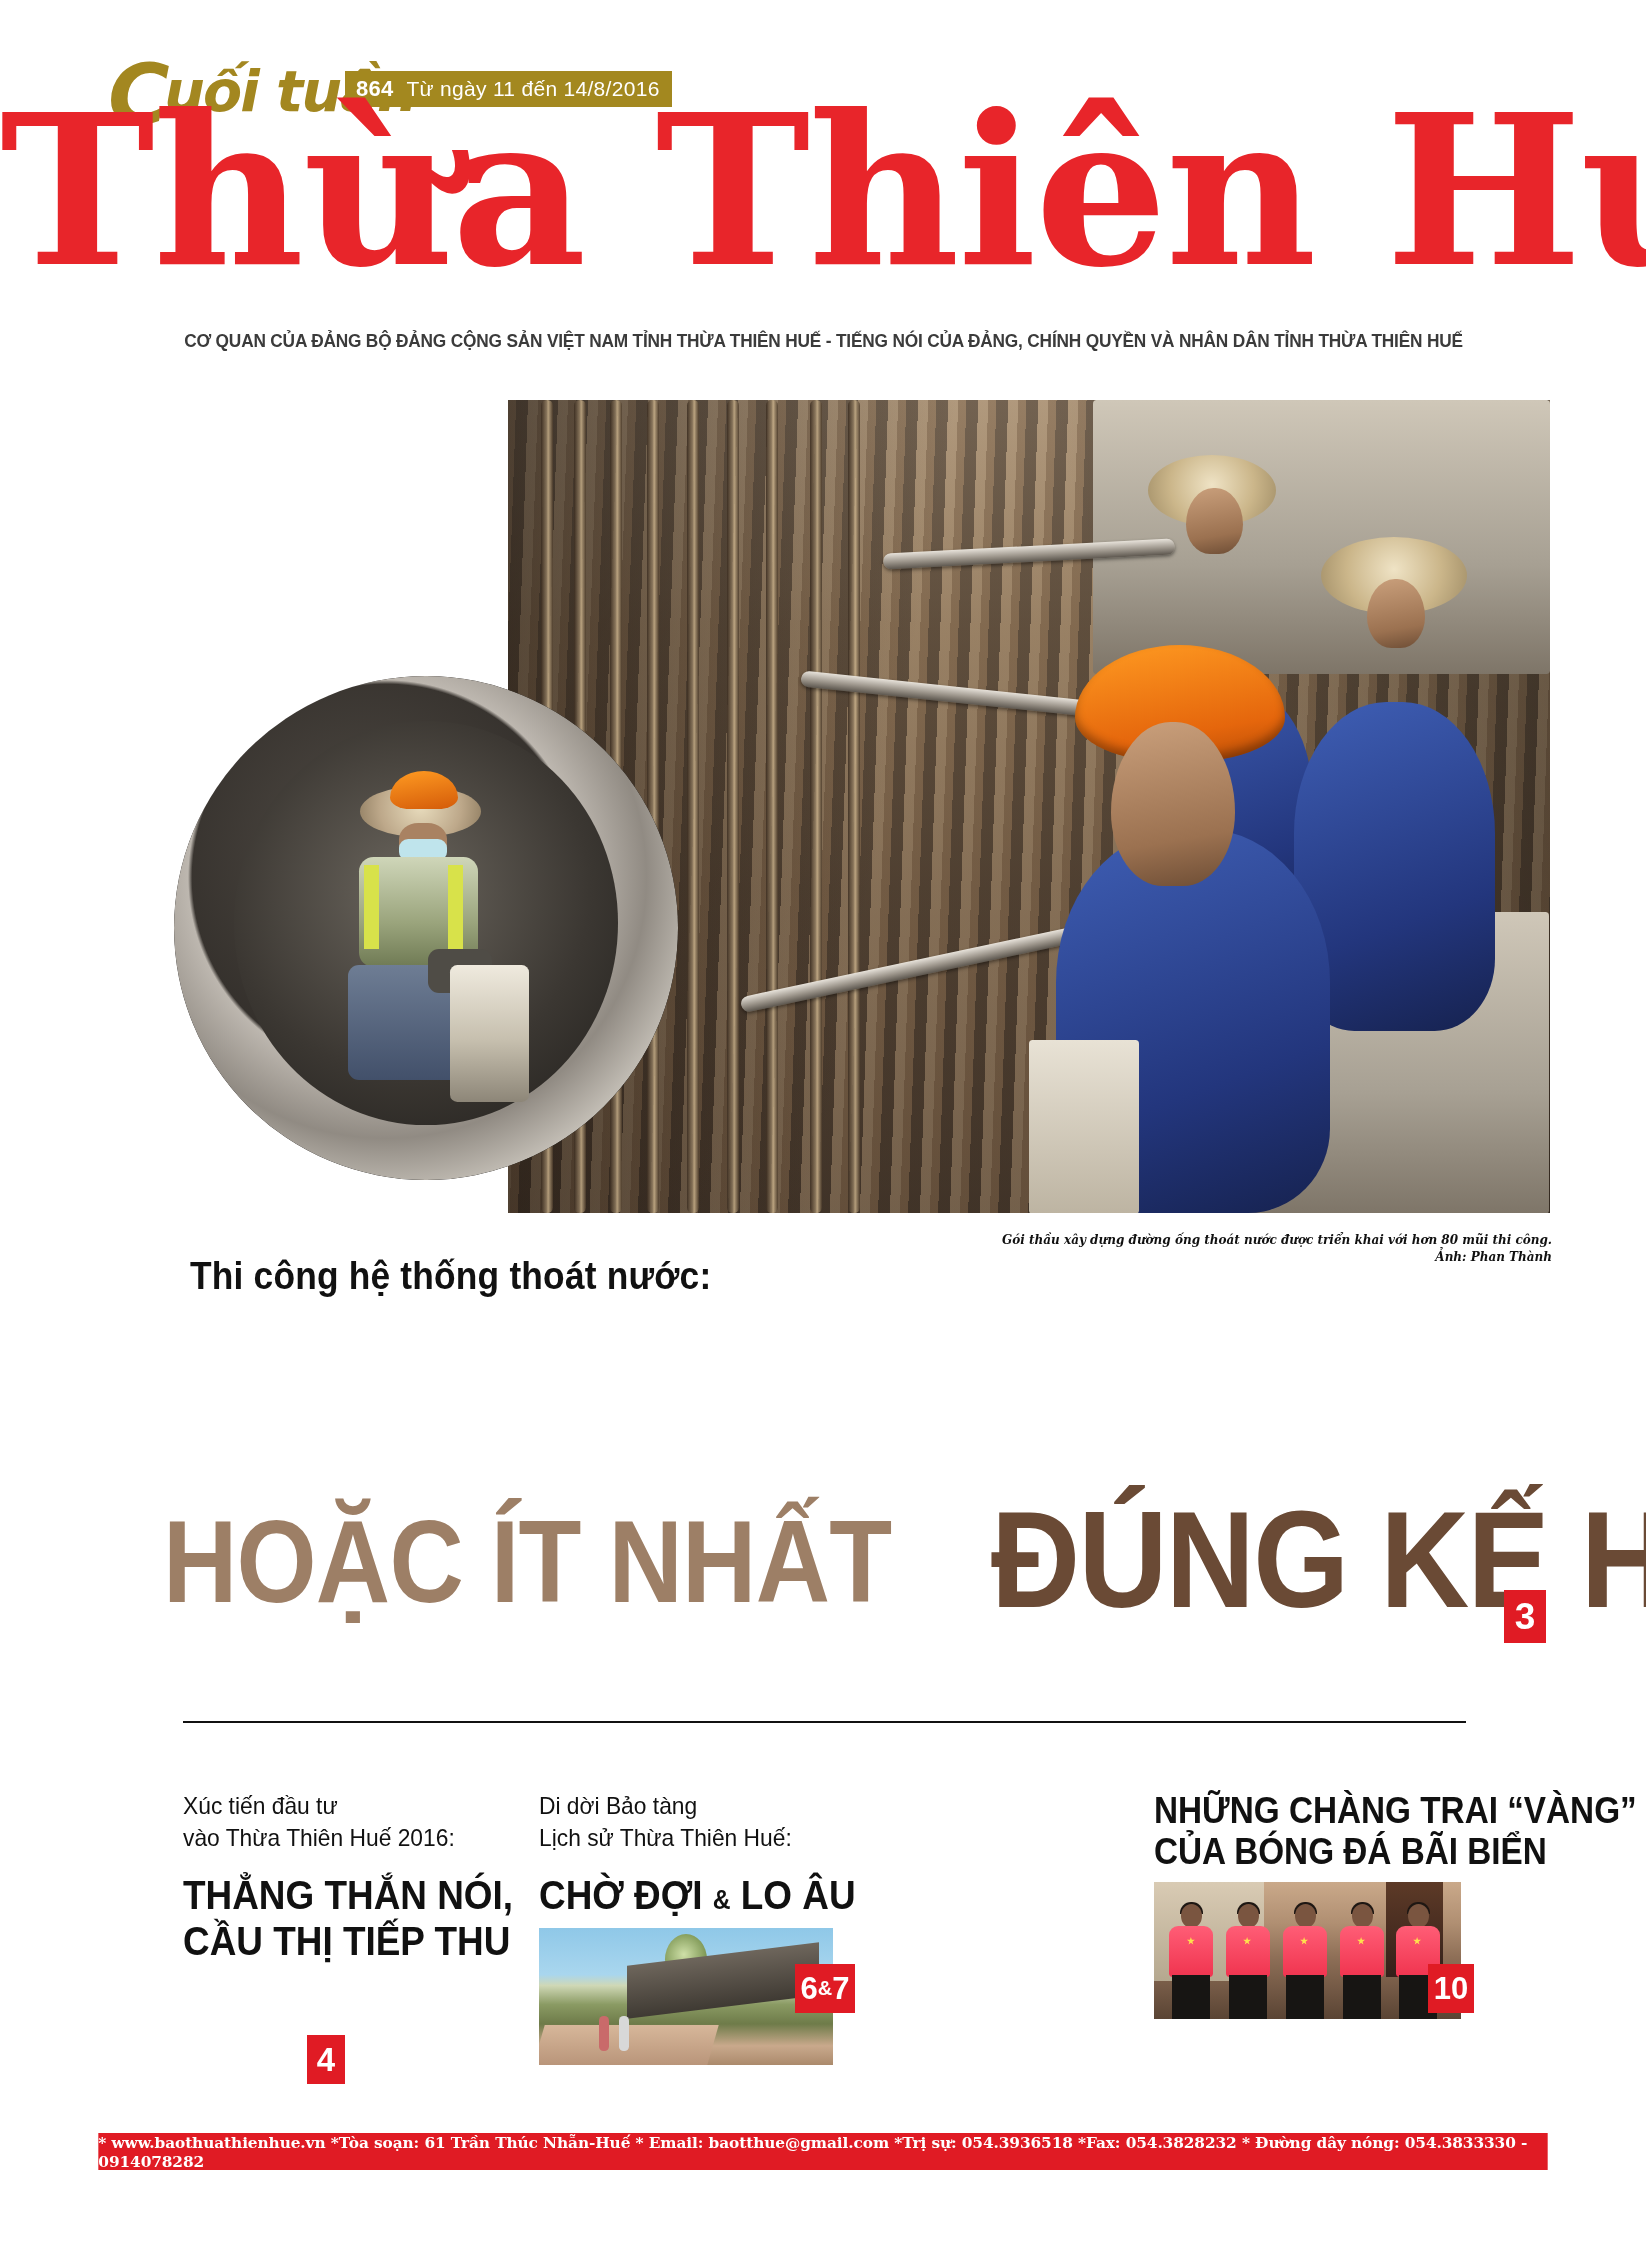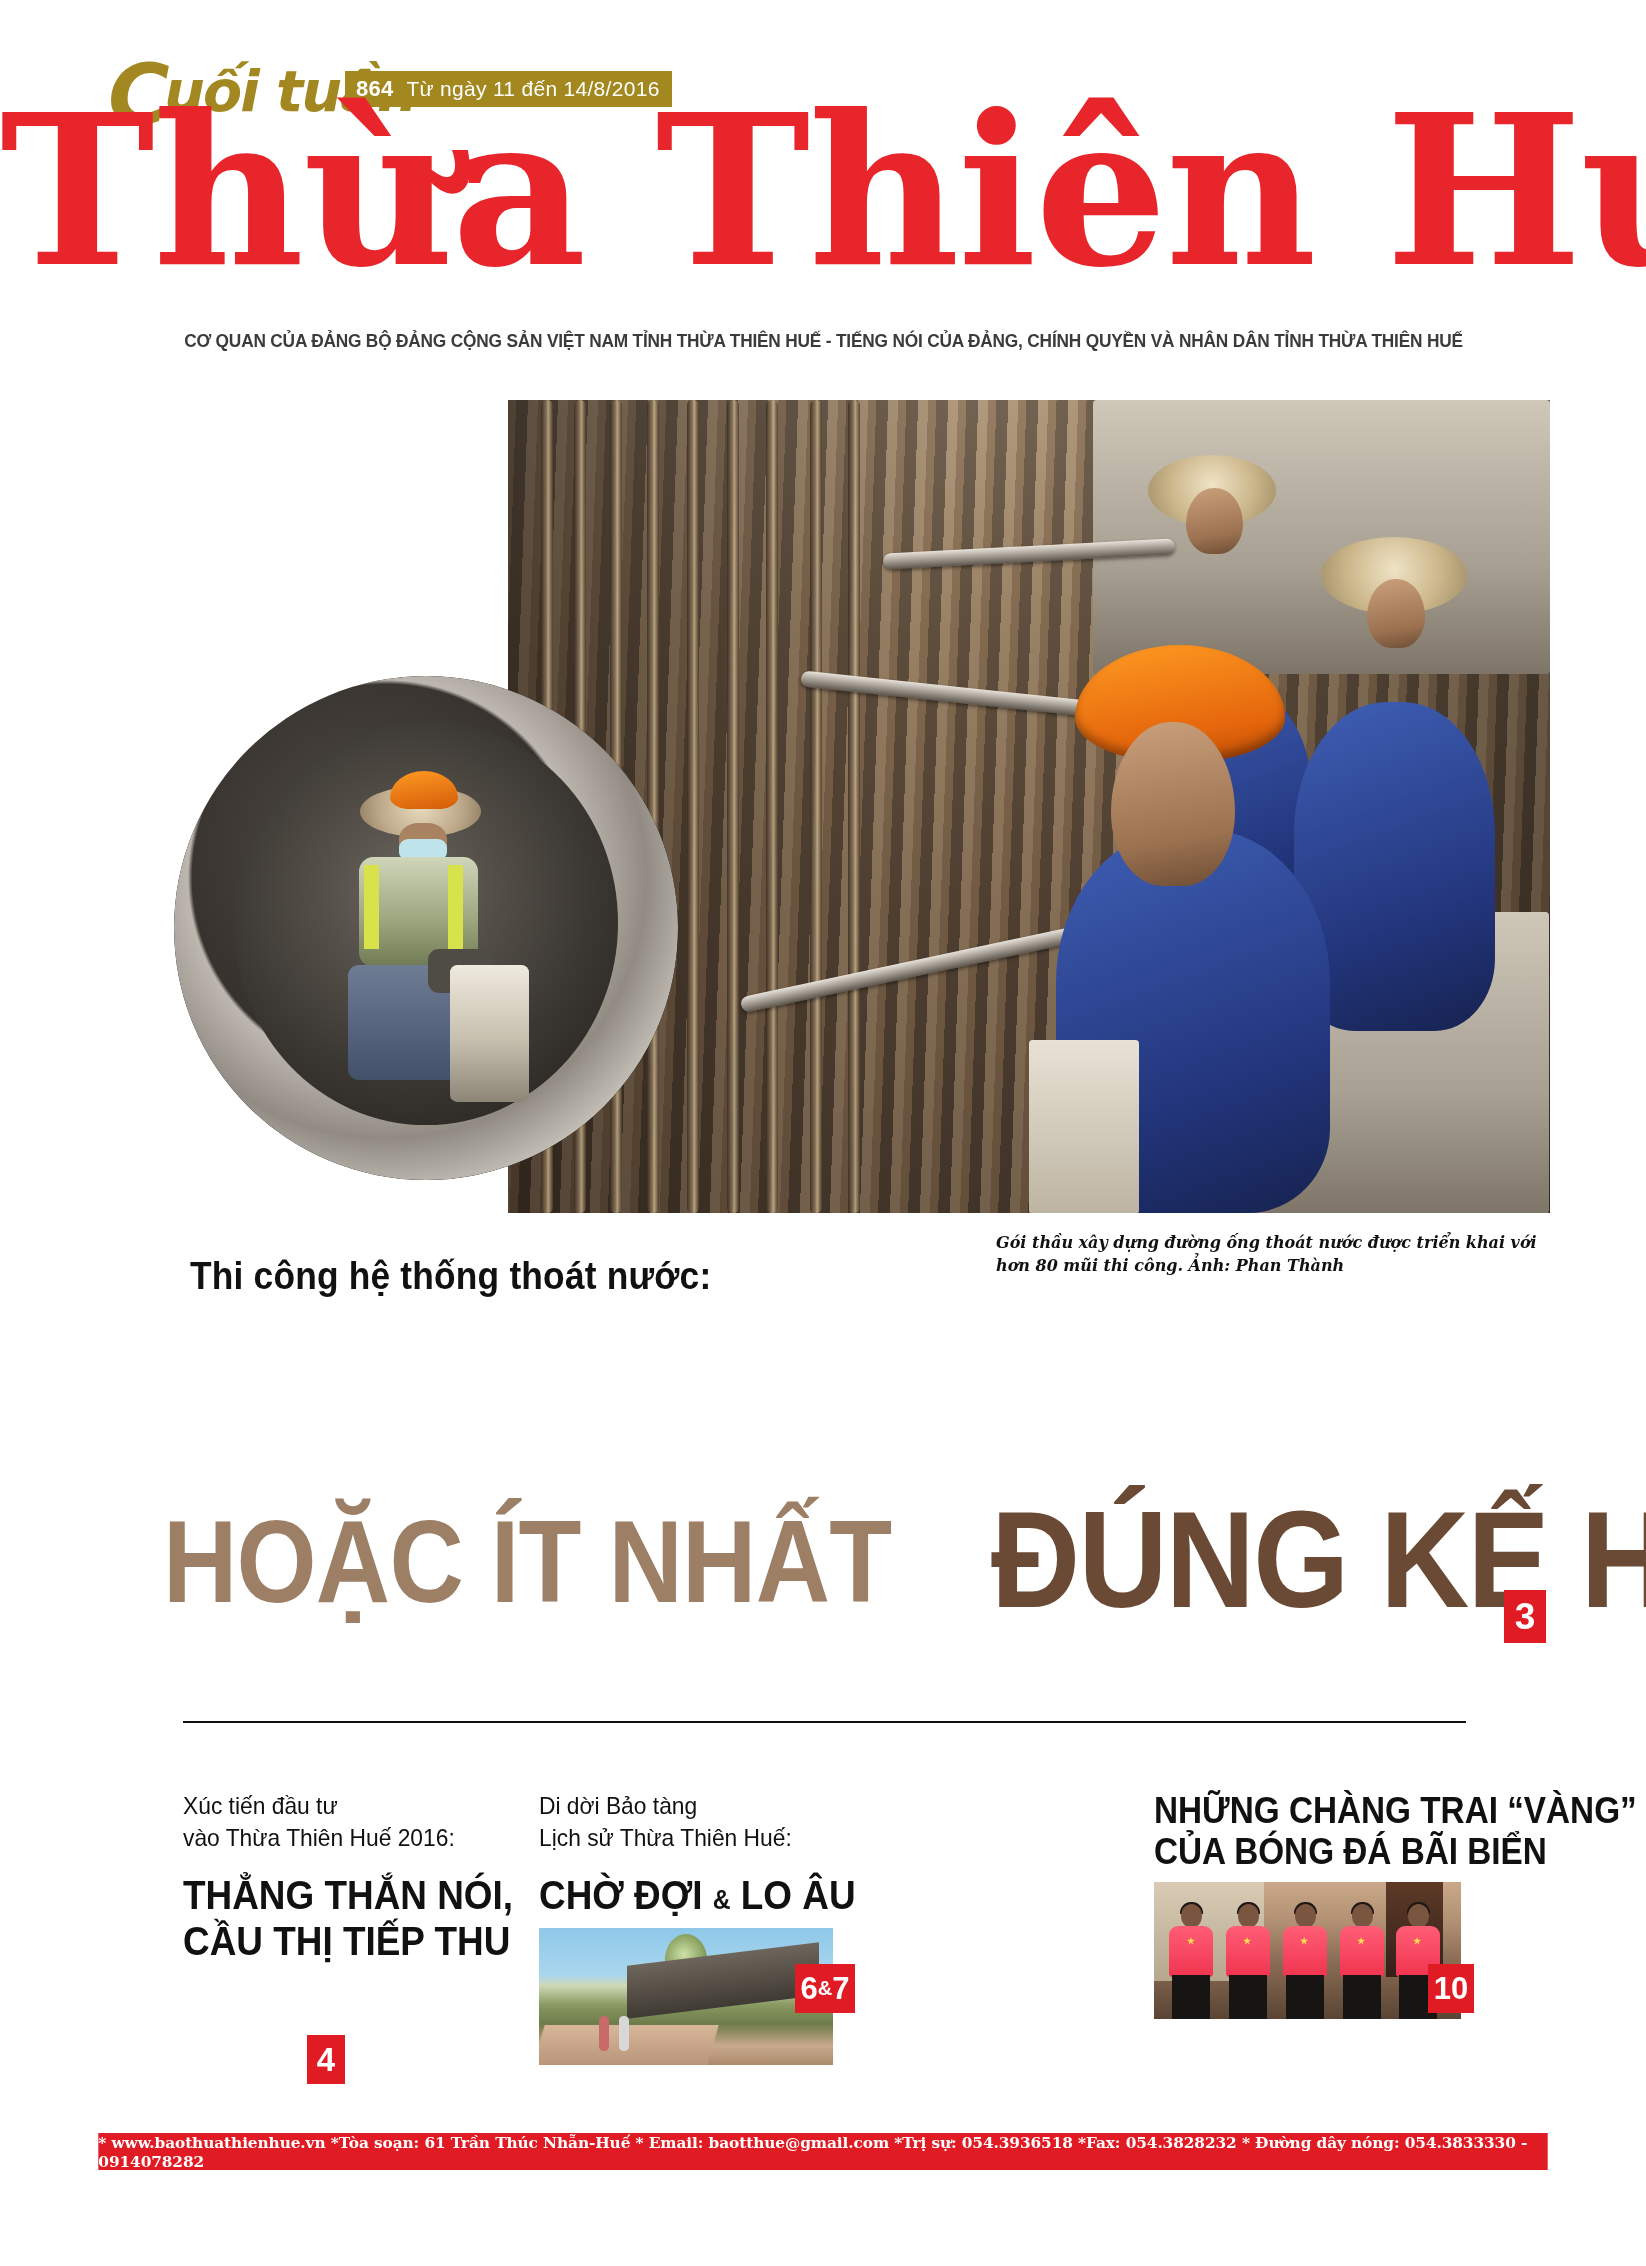--- a/index.html
+++ b/index.html
@@ -121,24 +121,24 @@
   }
   .pipe-inner{
     position:absolute;left:12%;top:9%;width:76%;height:80%;
     border-radius:50%;
     background:radial-gradient(circle at 45% 42%, #6a655d 0%, #3b3732 58%, #201e1b 100%);
   }
   .c-worker{position:absolute;}
 
   .hero-caption{
     position:absolute;left:996px;top:1232px;width:556px;
-    text-align:left;
+    text-align:right;
     font-family:"DejaVu Serif", serif;
     font-style:italic;font-weight:bold;
-    font-size:16px;line-height:1.42;color:#111;
+    font-size:12px;line-height:1.42;color:#111;
   }
 
   
   .kicker{
     position:absolute;left:190px;top:1255px;
     font-family:"Liberation Sans", sans-serif;
     font-weight:bold;font-size:38px;color:#111;
     letter-spacing:0.2px;
     transform:scaleX(0.93);transform-origin:left center;
   }

